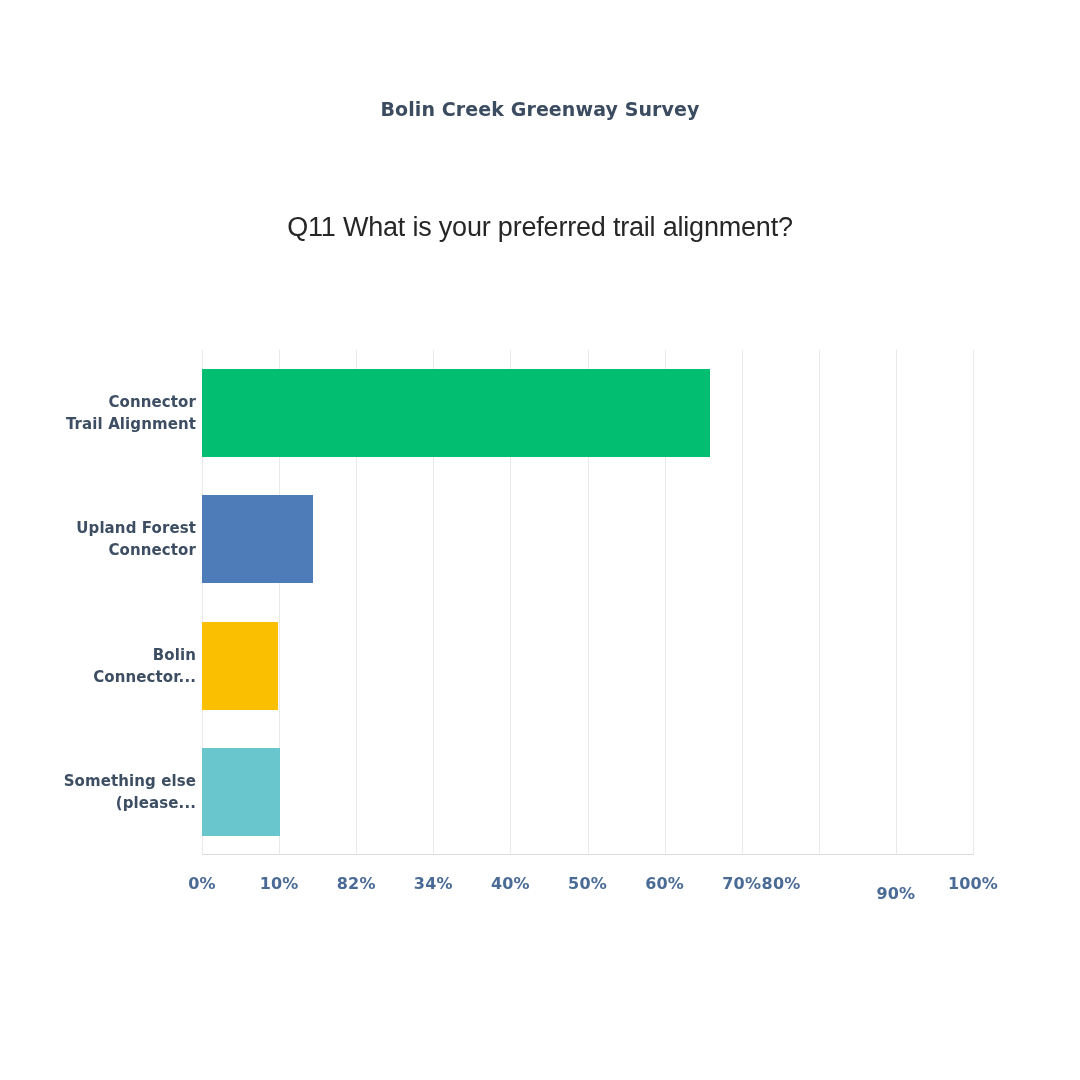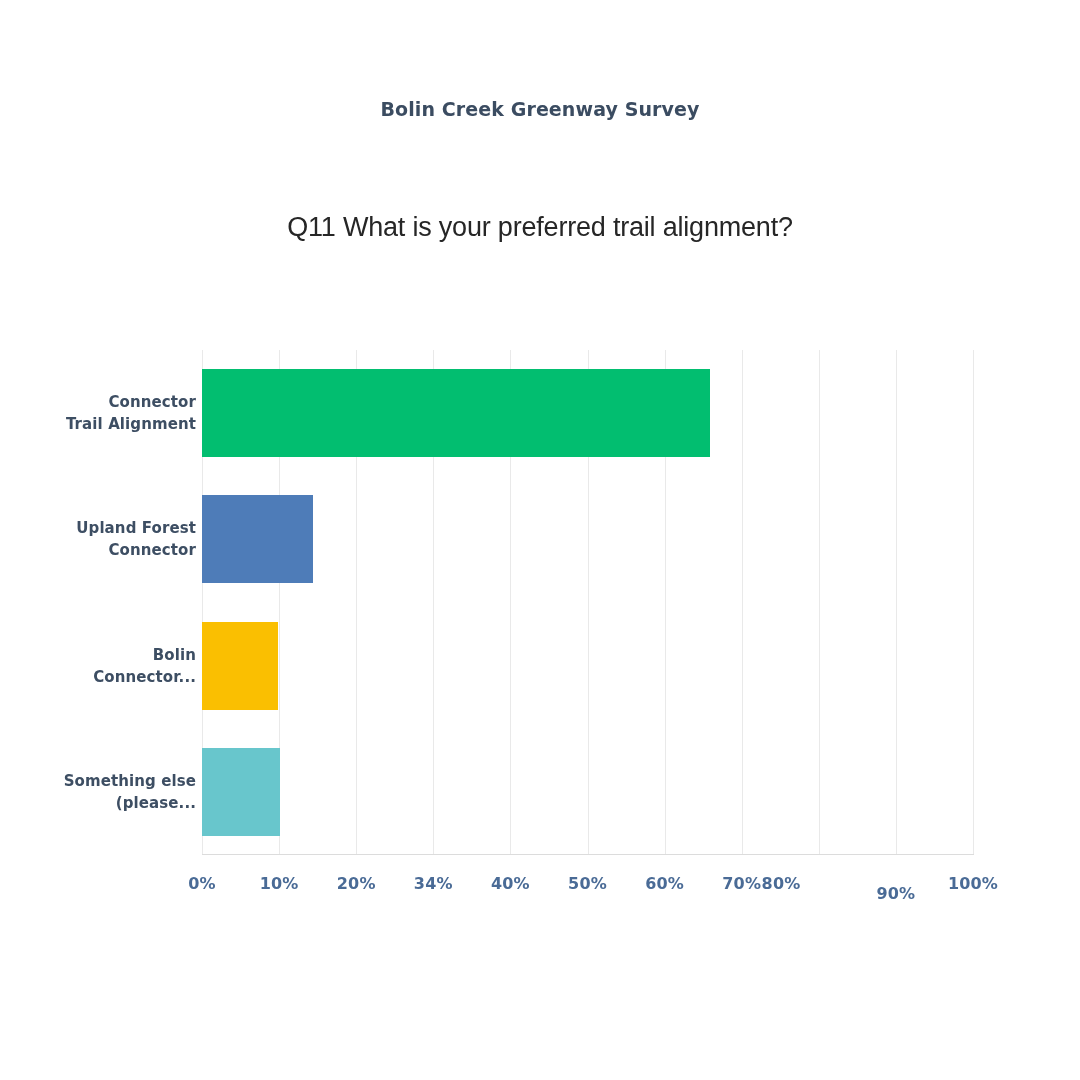--- a/index.html
+++ b/index.html
@@ -178,21 +178,21 @@
           <div class="cat-label" style="position: static; width: auto;">Connector...</div>
         </div>
         <div class="cat-label-wrap" style="top: 769.875px;">
           <div class="cat-label" style="position: static; width: auto;">Something else</div>
           <div class="cat-label" style="position: static; width: auto;">(please...</div>
         </div>
       </div>
     <div id="xticks-layer">
         <div class="xtick" style="left: 202px;">0%</div>
         <div class="xtick" style="left: 279.1px;">10%</div>
-        <div class="xtick" style="left: 356.2px;">20%</div>
+        <div class="xtick" style="left: 356.2px;">82%</div>
         <div class="xtick" style="left: 433.3px;">34%</div>
         <div class="xtick" style="left: 510.4px; text-align: center;">40%</div>
         <div class="xtick" style="left: 587.5px;">50%</div>
         <div class="xtick" style="left: 664.6px;">60%</div>
         <div class="xtick" style="left: 741.7px;">70%</div>
         <div class="xtick" style="left: 781px;">80%</div>
         <div class="xtick" style="left: 895.9px; margin-top: 10px;">90%</div>
         <div class="xtick" style="left: 973px;">100%</div>
       </div>
   </div>

